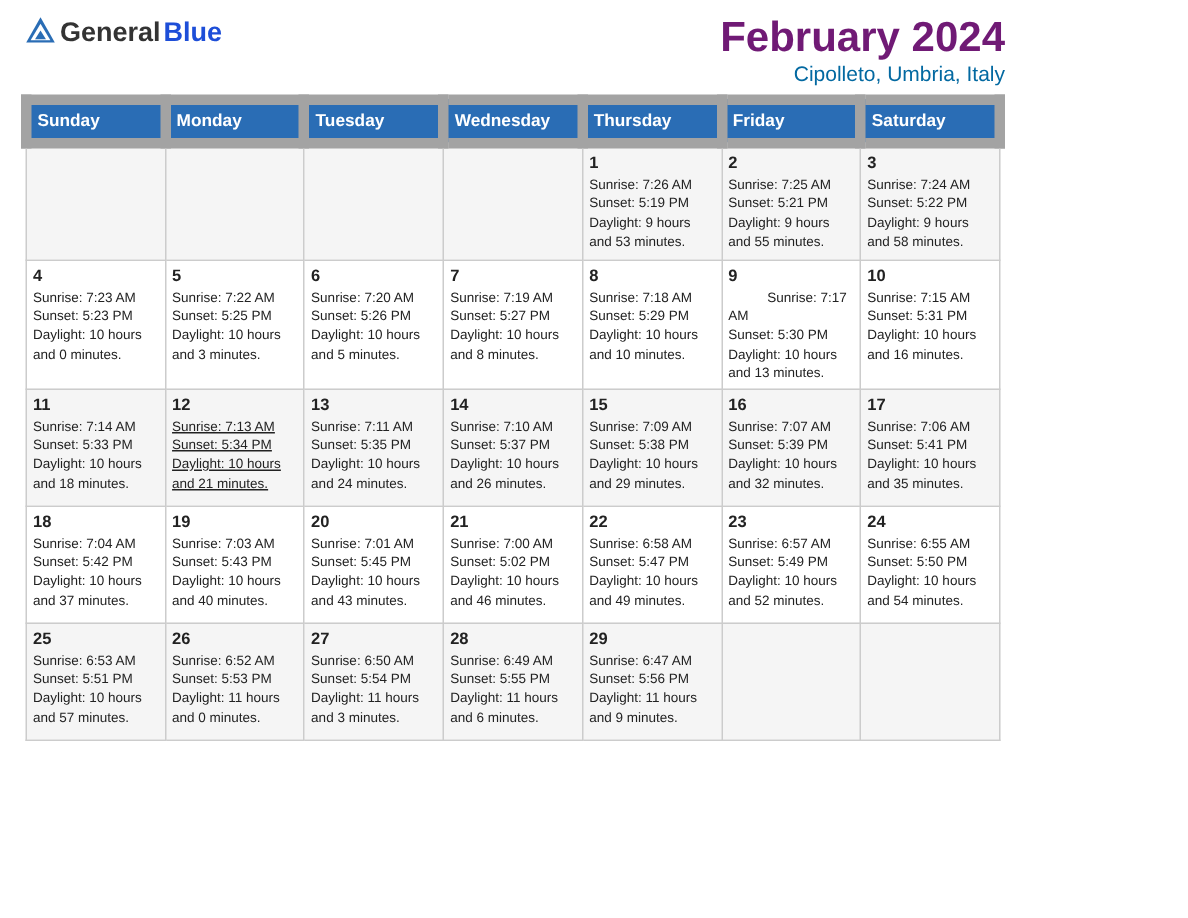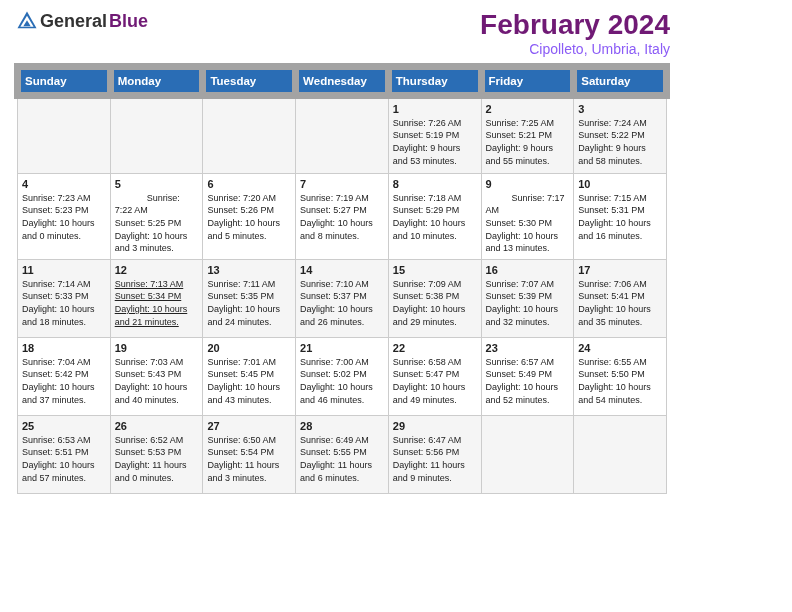--- a/index.html
+++ b/index.html
@@ -26,39 +26,39 @@
       gap: 2px;
     }
     .logo-text-general {
       font-size: 18px;
       font-weight: bold;
       color: #333;
     }
     .logo-text-blue {
       font-size: 18px;
       font-weight: bold;
-      color: #701a75;
+      color: #1d4ed8;
     }
     .logo-icon {
       width: 22px;
       height: 22px;
       margin-left: 2px;
     }
     .title-block {
       text-align: right;
     }
     .main-title {
       font-size: 28px;
       font-weight: bold;
       color: #701a75;
       line-height: 1.1;
     }
     .subtitle {
       font-size: 14px;
-      color: #8b5cf6;
+      color: #0369a1;
     }
     table {
       width: 100%;
       border-collapse: collapse;
       table-layout: fixed;
     }
     thead tr th {
       background-color: #2a6db5;
       color: #fff;
       font-size: 11.5px;
@@ -142,21 +142,21 @@
           <td><span class="day-num">3</span><span class="day-info" style="white-space: pre-line;">Sunrise: 7:24 AM
 Sunset: 5:22 PM
 Daylight: 9 hours
 and 58 minutes.</span></td>
         </tr>
         <tr>
           <td><span class="day-num">4</span><span class="day-info" style="white-space: pre-line;">Sunrise: 7:23 AM
 Sunset: 5:23 PM
 Daylight: 10 hours
 and 0 minutes.</span></td>
-          <td><span class="day-num">5</span><span class="day-info" style="white-space: pre-line; margin-left: 32px;">Sunrise: 7:22 AM
+          <td><span class="day-num">5</span><span class="day-info" style="white-space: pre-line;">Sunrise: 7:22 AM
 Sunset: 5:25 PM
 Daylight: 10 hours
 and 3 minutes.</span></td>
           <td><span class="day-num">6</span><span class="day-info" style="white-space: pre-line;">Sunrise: 7:20 AM
 Sunset: 5:26 PM
 Daylight: 10 hours
 and 5 minutes.</span></td>
           <td><span class="day-num">7</span><span class="day-info" style="white-space: pre-line;">Sunrise: 7:19 AM
 Sunset: 5:27 PM
 Daylight: 10 hours

